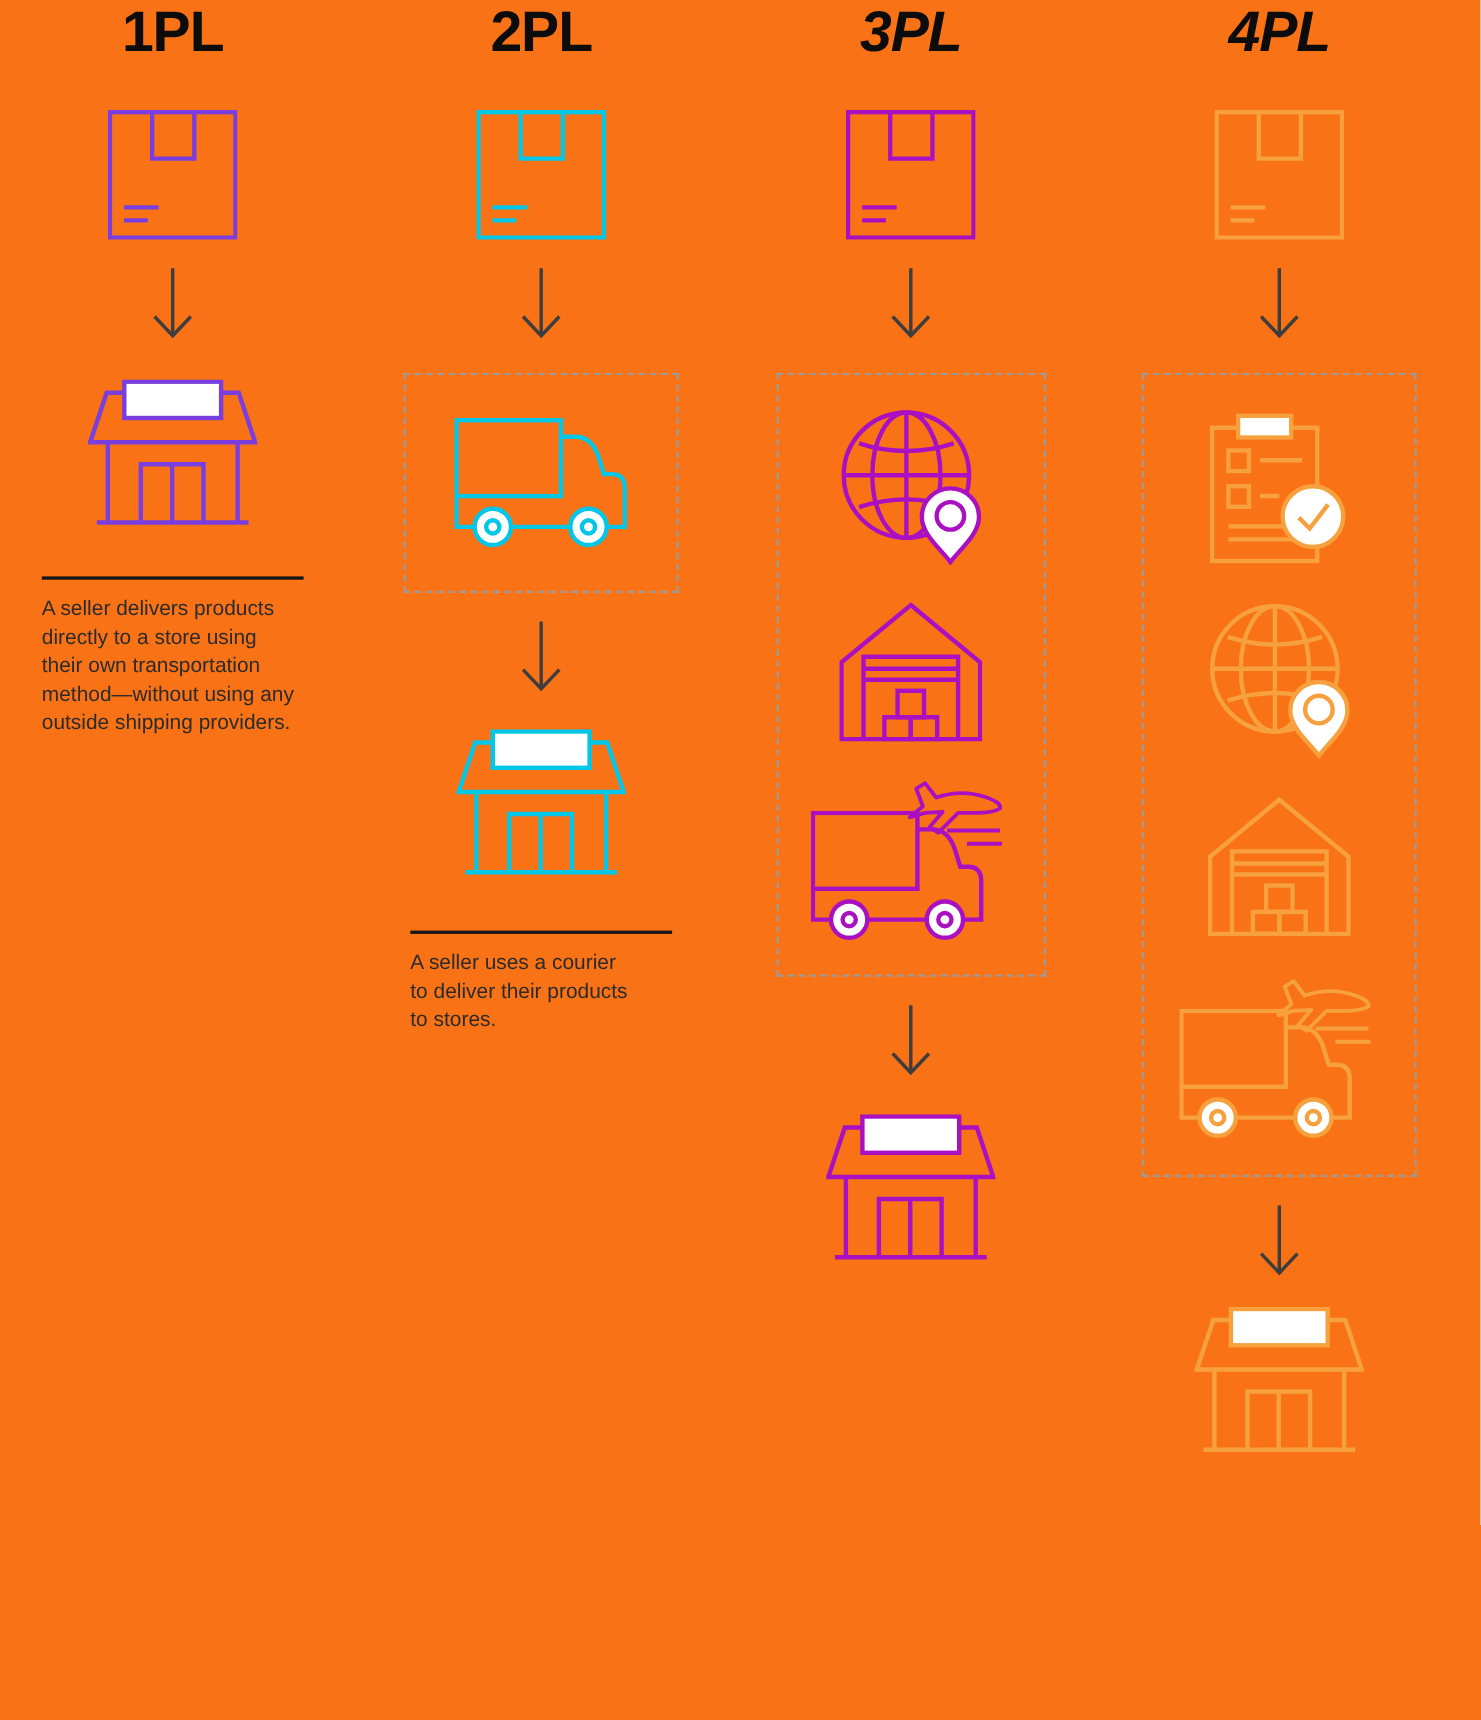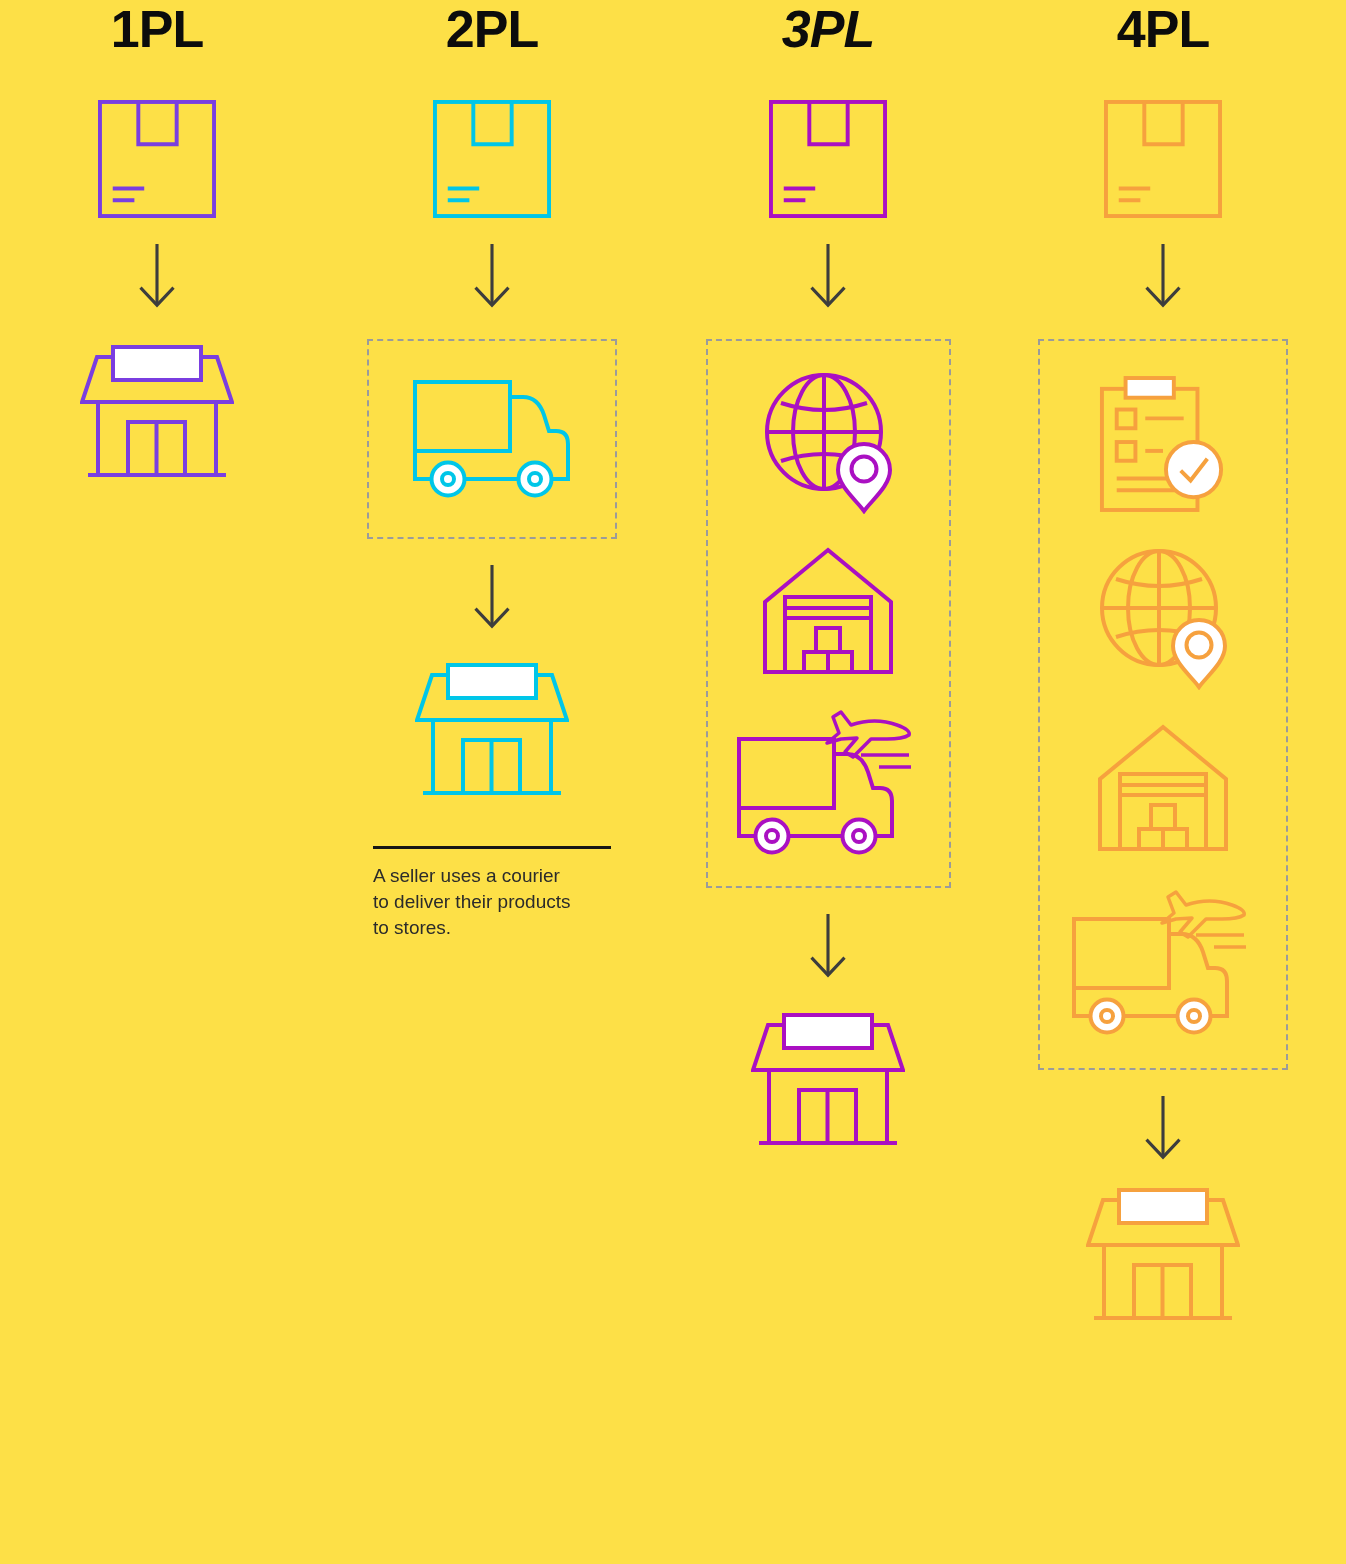--- a/index.html
+++ b/index.html
@@ -1,24 +1,24 @@
 <!DOCTYPE html>
 <html><head>
 <meta charset="utf-8">
 <style>
   html,body{margin:0;padding:0;background:#fff;}
   .canvas{
-    position:relative;width:1346px;height:1564px;background:#fde047;
+    position:relative;width:1346px;height:1564px;background:#f97316;
     font-family:"Liberation Sans",sans-serif;overflow:hidden;
   }
   .col{position:absolute;top:0;display:flex;flex-direction:column;align-items:center;}
   .col-1pl{left:0px;width:314px;}
   .col-2pl{left:334px;width:316px;}
   .col-3pl{left:670px;width:316px;font-style:italic;}
-  .col-4pl{left:1005px;width:316px;}
+  .col-4pl{left:1005px;width:316px;font-style:italic;}
   .col h2{
     margin:2px 0 44px;font-size:52px;line-height:54px;font-weight:700;
     color:#0c0c0c;letter-spacing:-1px;
   }
   svg.ic{display:block;color:var(--accent);}
   svg.arrow{display:block;color:#3d3d3d;margin-top:25px;}
   .dashedbox{
     margin-top:28px;border:2px dashed #9b9b9b;box-sizing:border-box;
     display:flex;flex-direction:column;align-items:center;justify-content:space-evenly;
   }
@@ -134,20 +134,28 @@
     <h2>1PL</h2>
     <svg class="ic pkg" width="118" height="118">
         <use href="#sym-package"></use>
       </svg>
     <svg class="arrow" width="38" height="68">
         <use href="#sym-arrow"></use>
       </svg>
     <svg class="ic store-1pl" width="154" height="134">
         <use href="#sym-store"></use>
       </svg>
+    <div class="textblock tb-1pl">
+      <div class="divider"></div>
+      <p>A seller delivers products
+directly to a store using
+their own transportation
+method—without using any
+outside shipping providers.</p>
+    </div>
   </section>
 
   <section class="col col-2pl" style="--accent:#00C6E8">
     <h2>2PL</h2>
     <svg class="ic pkg" width="118" height="118">
         <use href="#sym-package"></use>
       </svg>
     <svg class="arrow" width="38" height="68">
         <use href="#sym-arrow"></use>
       </svg>

